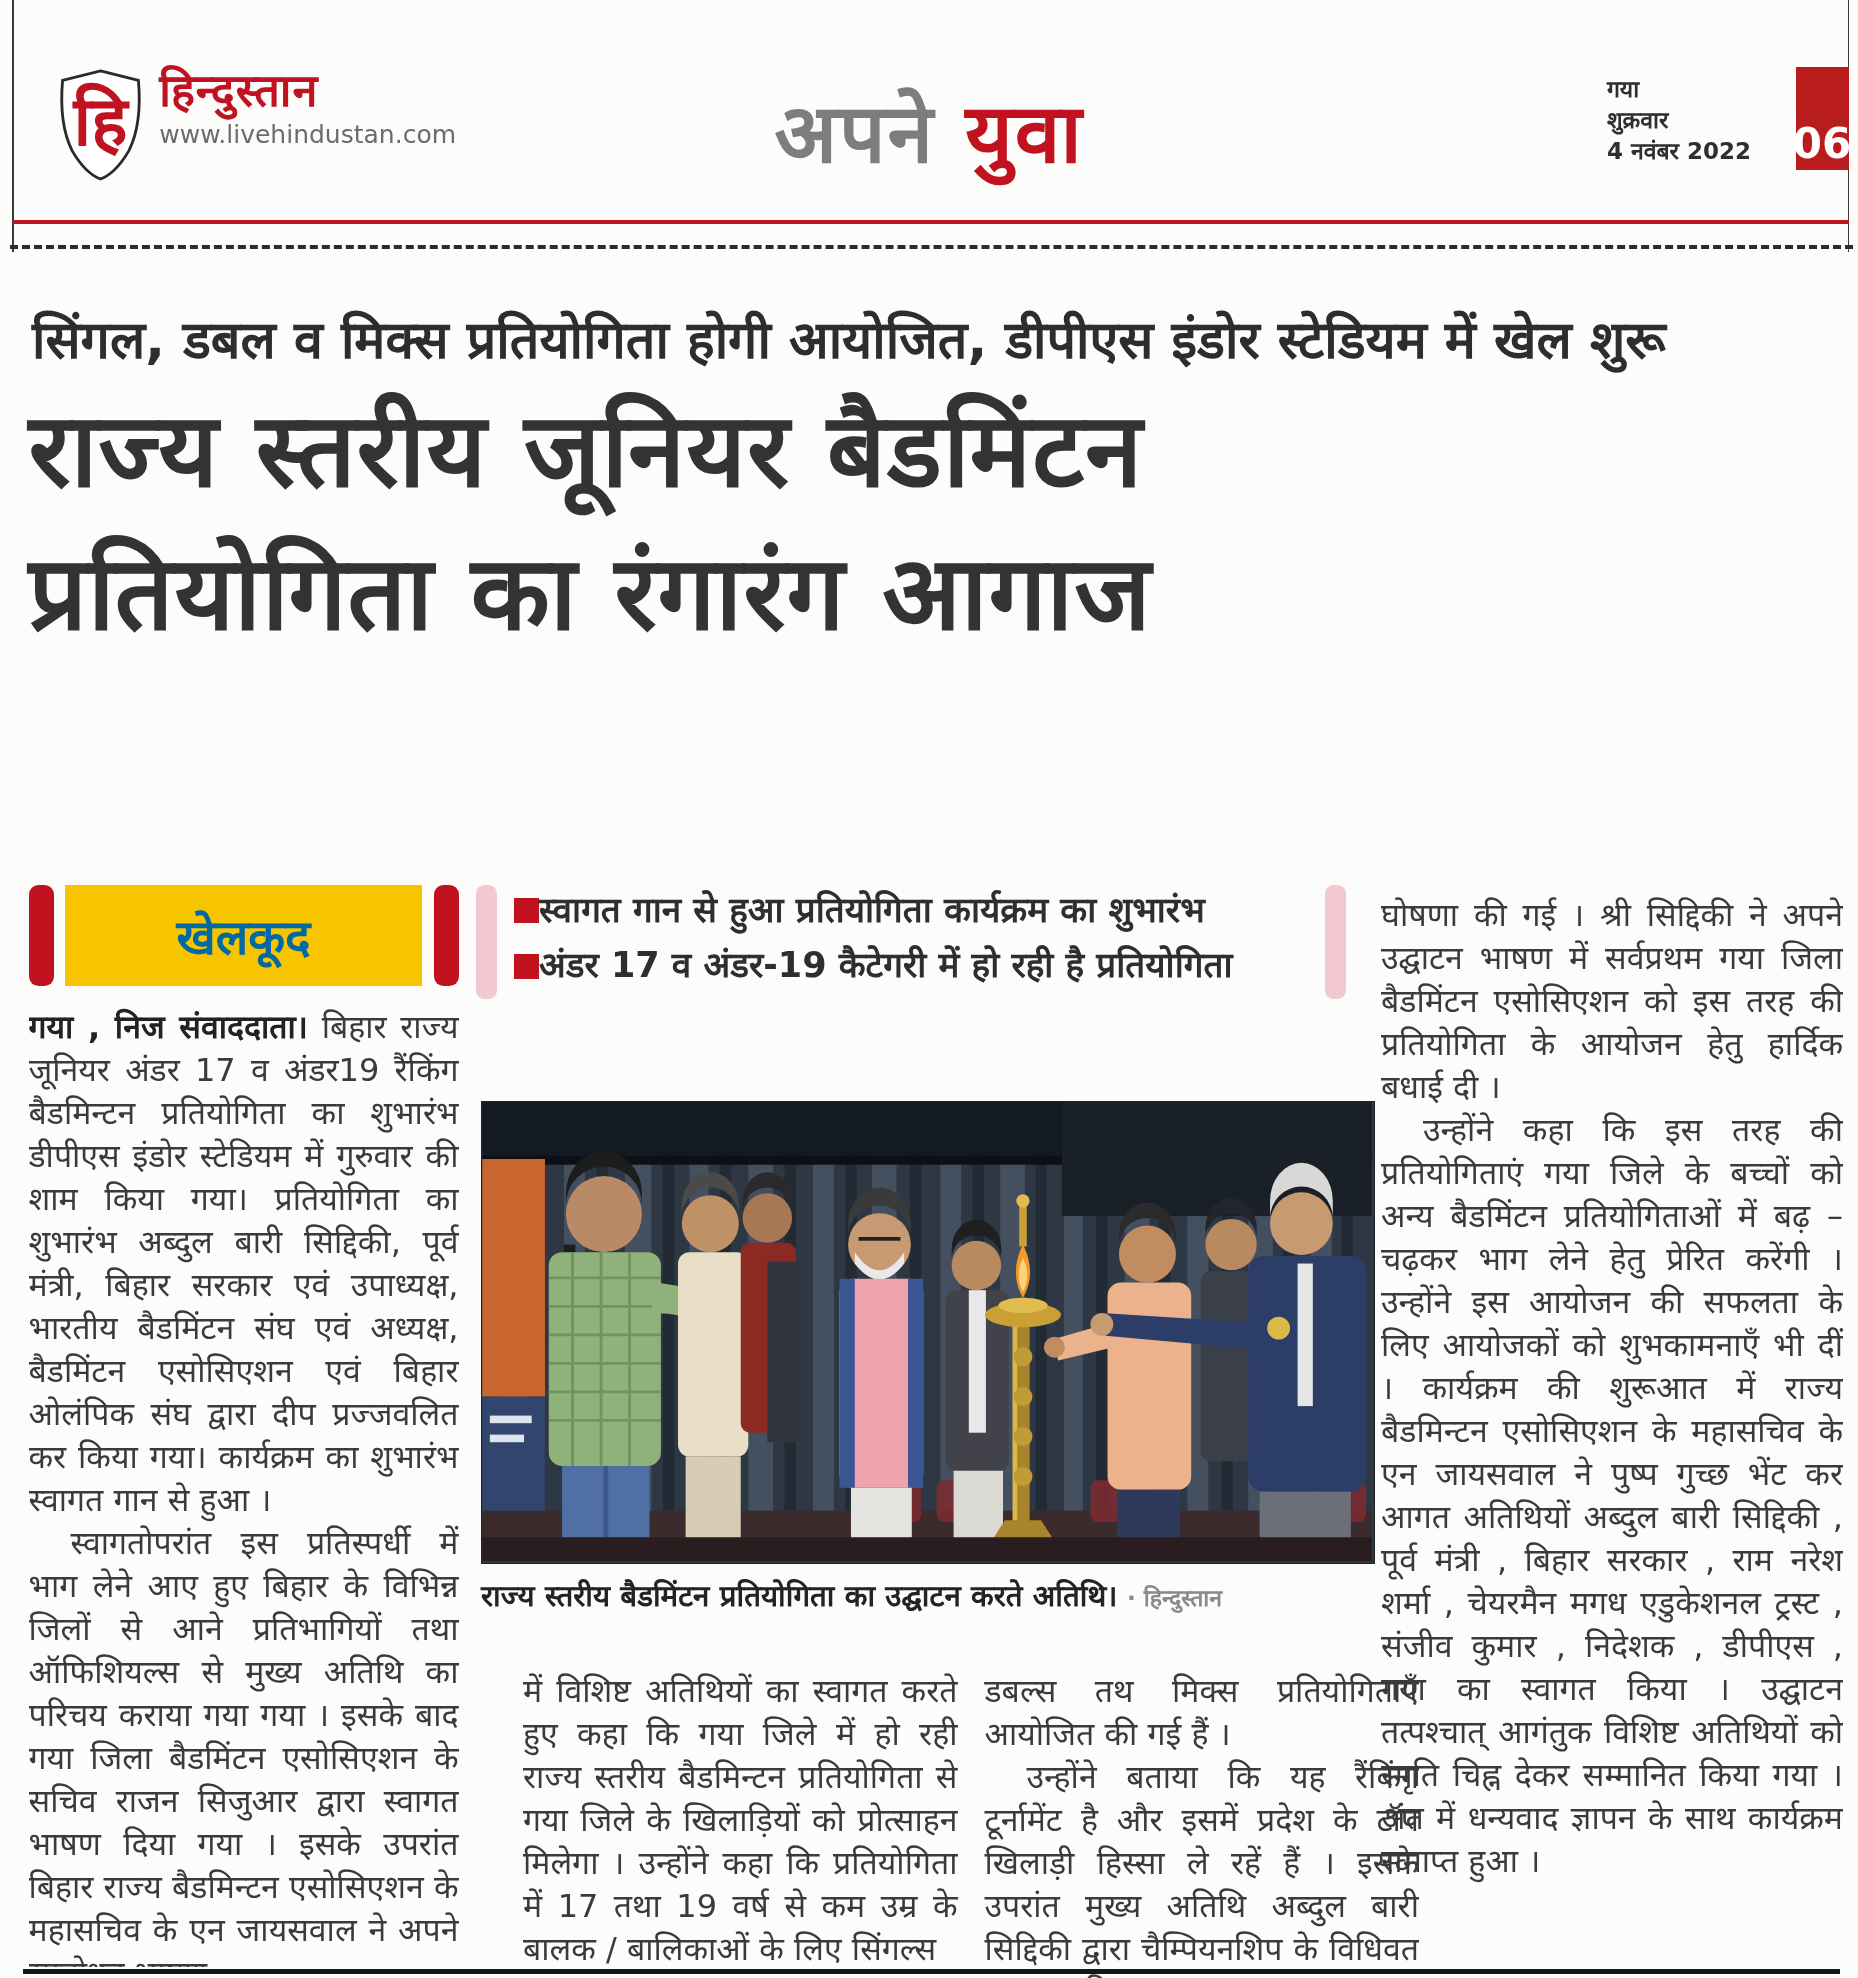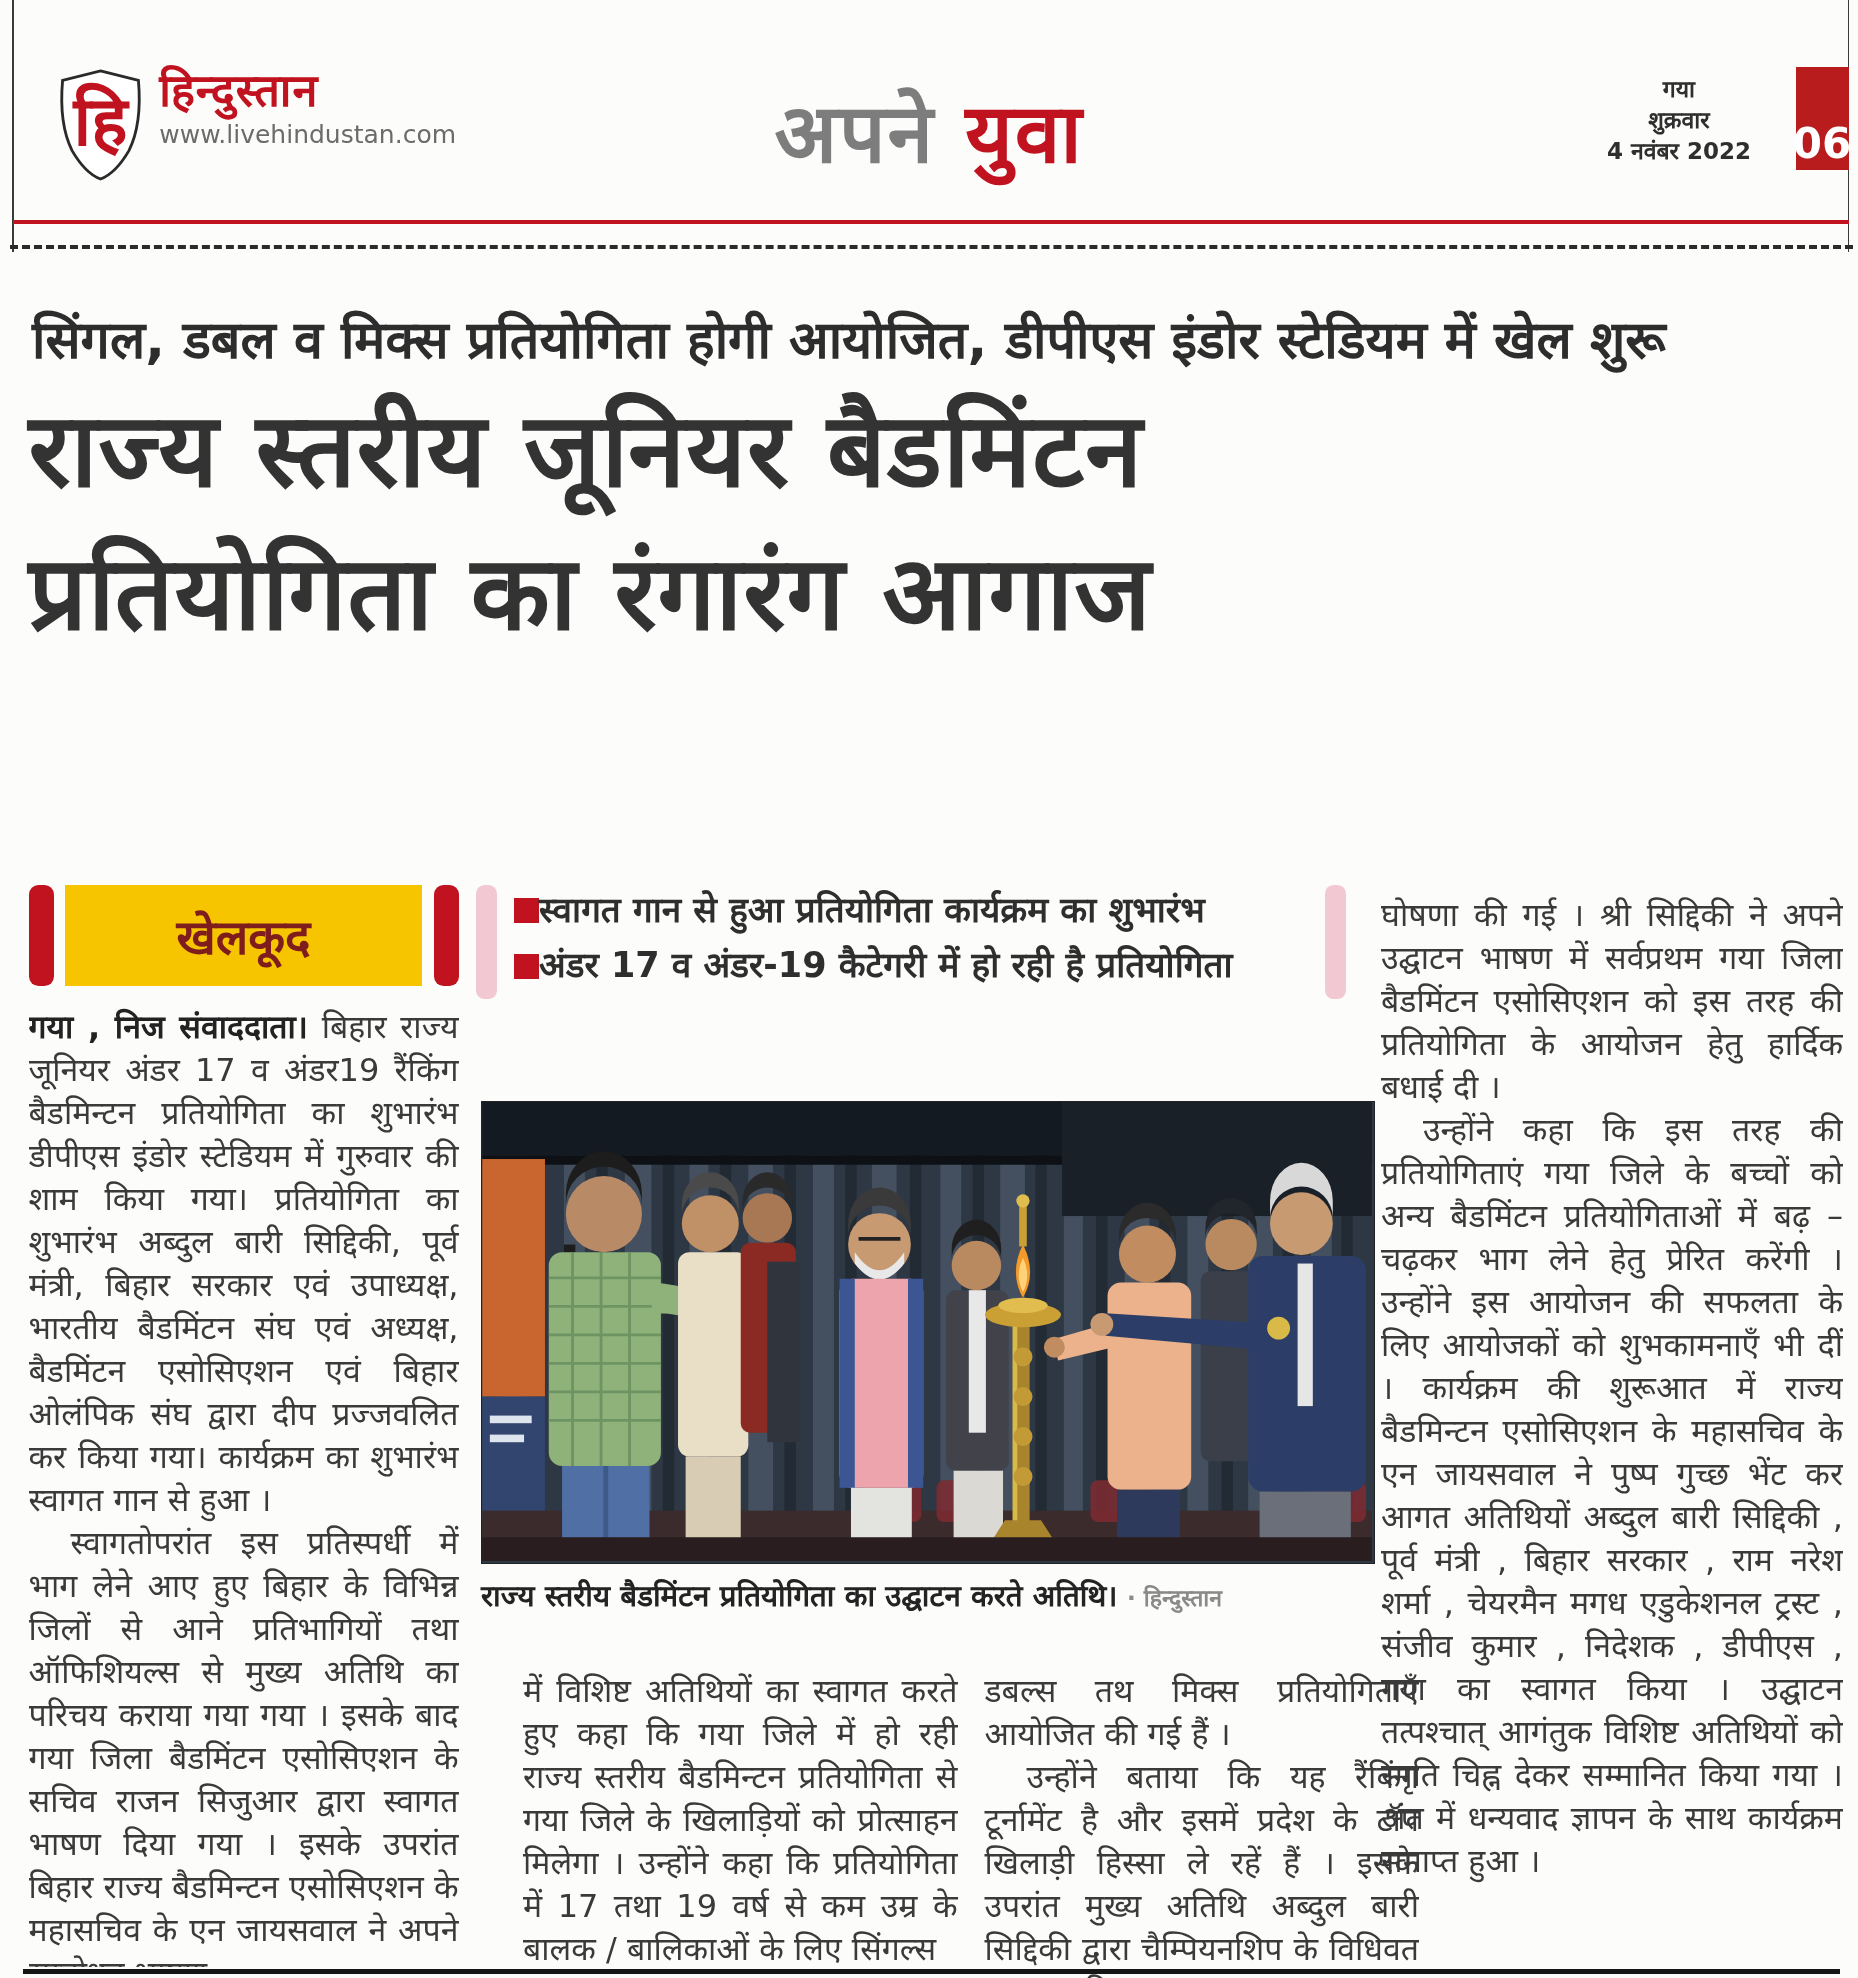--- a/index.html
+++ b/index.html
@@ -10,33 +10,33 @@
   }
   .abs{position:absolute;}
   
   .page-edge{position:absolute;top:0;width:1.9px;height:252px;background:#3a3a3a;}
   .hdr-logo{left:55px;top:67px;display:flex;align-items:flex-start;gap:13.3px;}
   .logo-txt{font-size:45px;font-weight:bold;color:#c1121f;letter-spacing:1px;line-height:1.05;}
   .logo-url{font-size:25px;color:#6b6b6b;margin-top:5.7px;}
   .section-title{left:0;top:74px;width:1858px;text-align:center;font-size:82px;font-weight:800;letter-spacing:1.9px;}
   .st-gray{color:#7d7d7d;font-family:Liberation Mono, monospace;}
   .st-red{color:#c1121f;}
-  .dateline{right:107px;top:74px;text-align:center;font-size:23px;font-weight:bold;color:#2f2f2f;line-height:31px;}
+  .dateline{right:107px;top:74px;text-align:left;font-size:23px;font-weight:bold;color:#2f2f2f;line-height:31px;}
   .pagebox{right:9.5px;top:67px;width:53px;height:103px;background:#b91c1c;color:#fff;
     display:flex;align-items:flex-end;justify-content:center;font-size:42px;font-weight:bold;padding-bottom:1.9px;box-sizing:border-box;}
   .rule-red{left:13.3px;top:220px;width:1836px;height:3.8px;background:#c1121f;}
   .rule-dash{left:9.5px;top:245px;width:1843px;height:0;border-top:4.8px dashed #2b2b2b;}
   
   .kicker{left:32px;top:302px;width:1807px;font-size:52px;font-weight:800;color:#2d2d2d;letter-spacing:0;}
   .headline{left:28.5px;top:379px;width:1815px;font-size:103px;font-weight:800;color:#333333;line-height:143px;letter-spacing:1px;}
   
   .label-wrap{left:28.5px;top:885px;width:430px;height:101px;display:flex;align-items:stretch;gap:11.4px;}
   .red-pill{width:25px;background:#c1121f;border-radius:9.5px;}
   .label-yellow{flex:1;background:#f6c500;display:flex;align-items:center;justify-content:center;
-    font-size:48px;font-weight:800;color:#7f1d1d;}
+    font-size:48px;font-weight:800;color:#0369a1;}
   
   .bullets-wrap{left:476px;top:885px;width:870px;display:flex;gap:17px;}
   .pink-pill{width:21px;background:#f2c9d3;border-radius:8.6px;}
   .bullet-list{flex:1;padding-top:3.8px;}
   .bullet-row{display:flex;align-items:flex-start;margin-bottom:13.3px;}
   .bullet-sq{width:25px;height:25px;background:#c1121f;margin-top:9.5px;flex:0 0 auto;}
   .bullet-txt{font-size:35px;font-weight:700;color:#2e2e2e;line-height:42px;}
   
   .photo-frame{left:481px;top:1101px;width:894px;height:463px;border:1.9px solid #222;box-sizing:border-box;background:#2e3947;}
   .caption-row{left:481px;top:1574px;width:894px;display:flex;align-items:baseline;gap:9.5px;}

